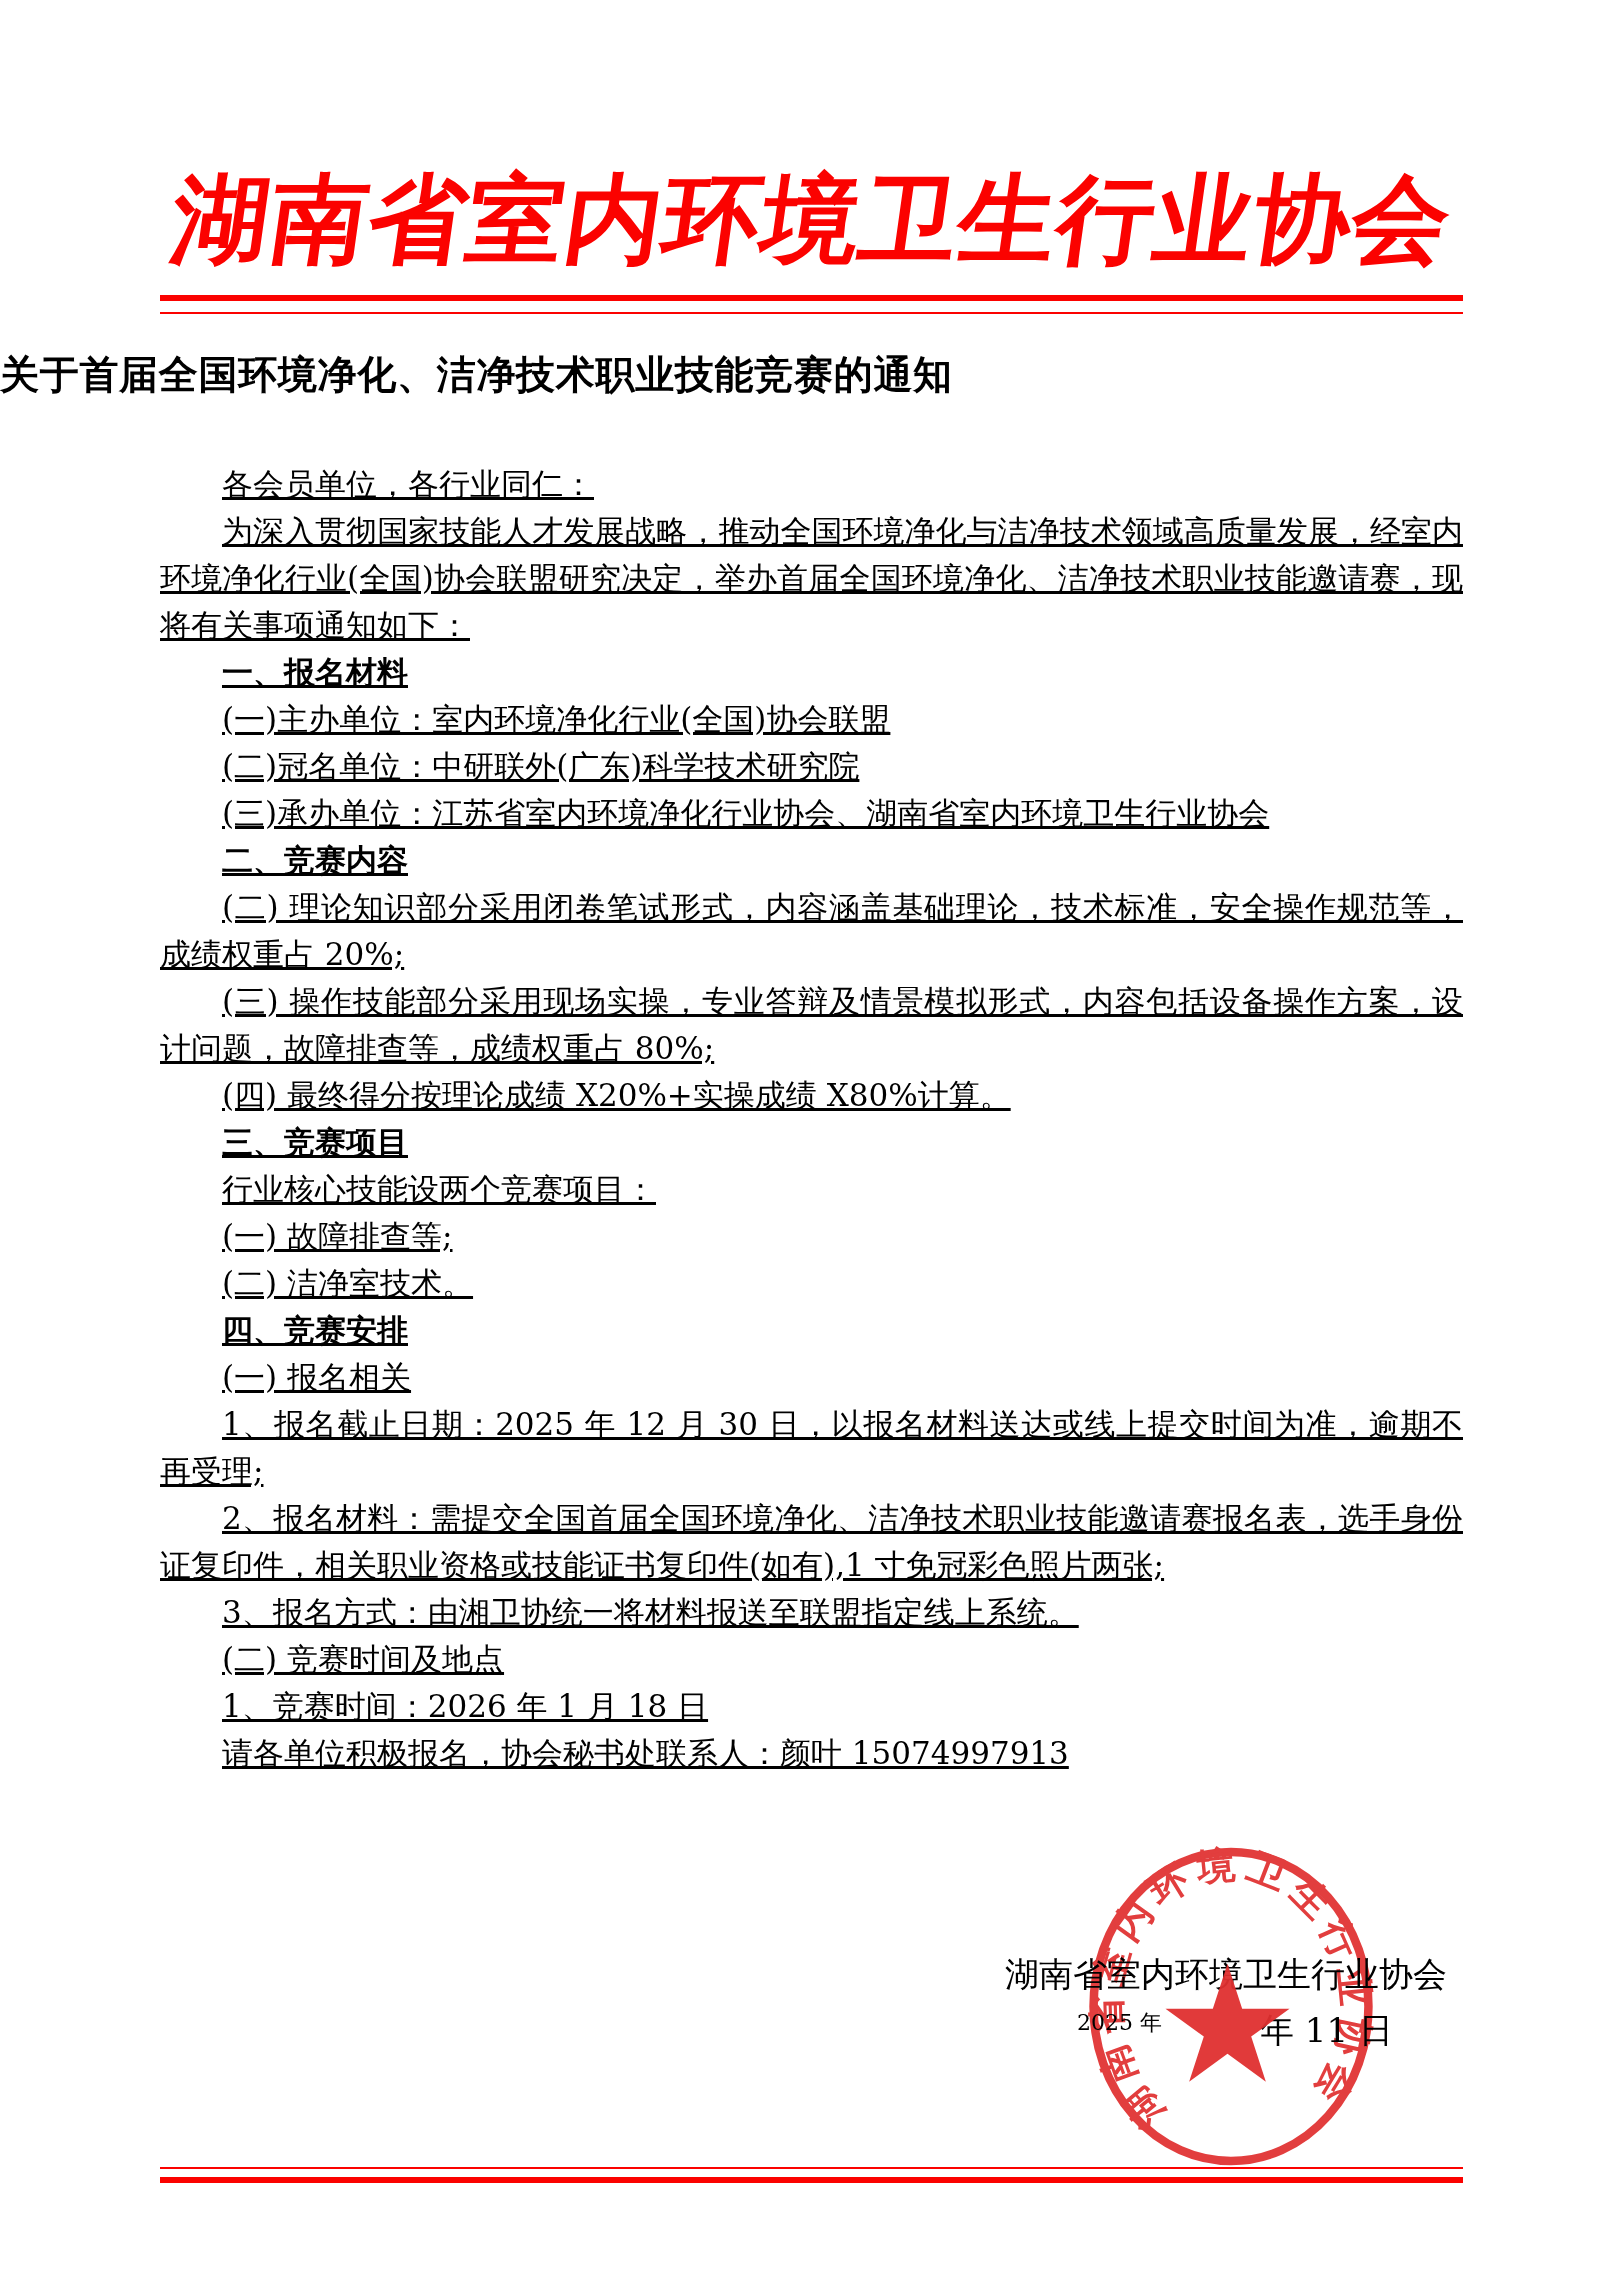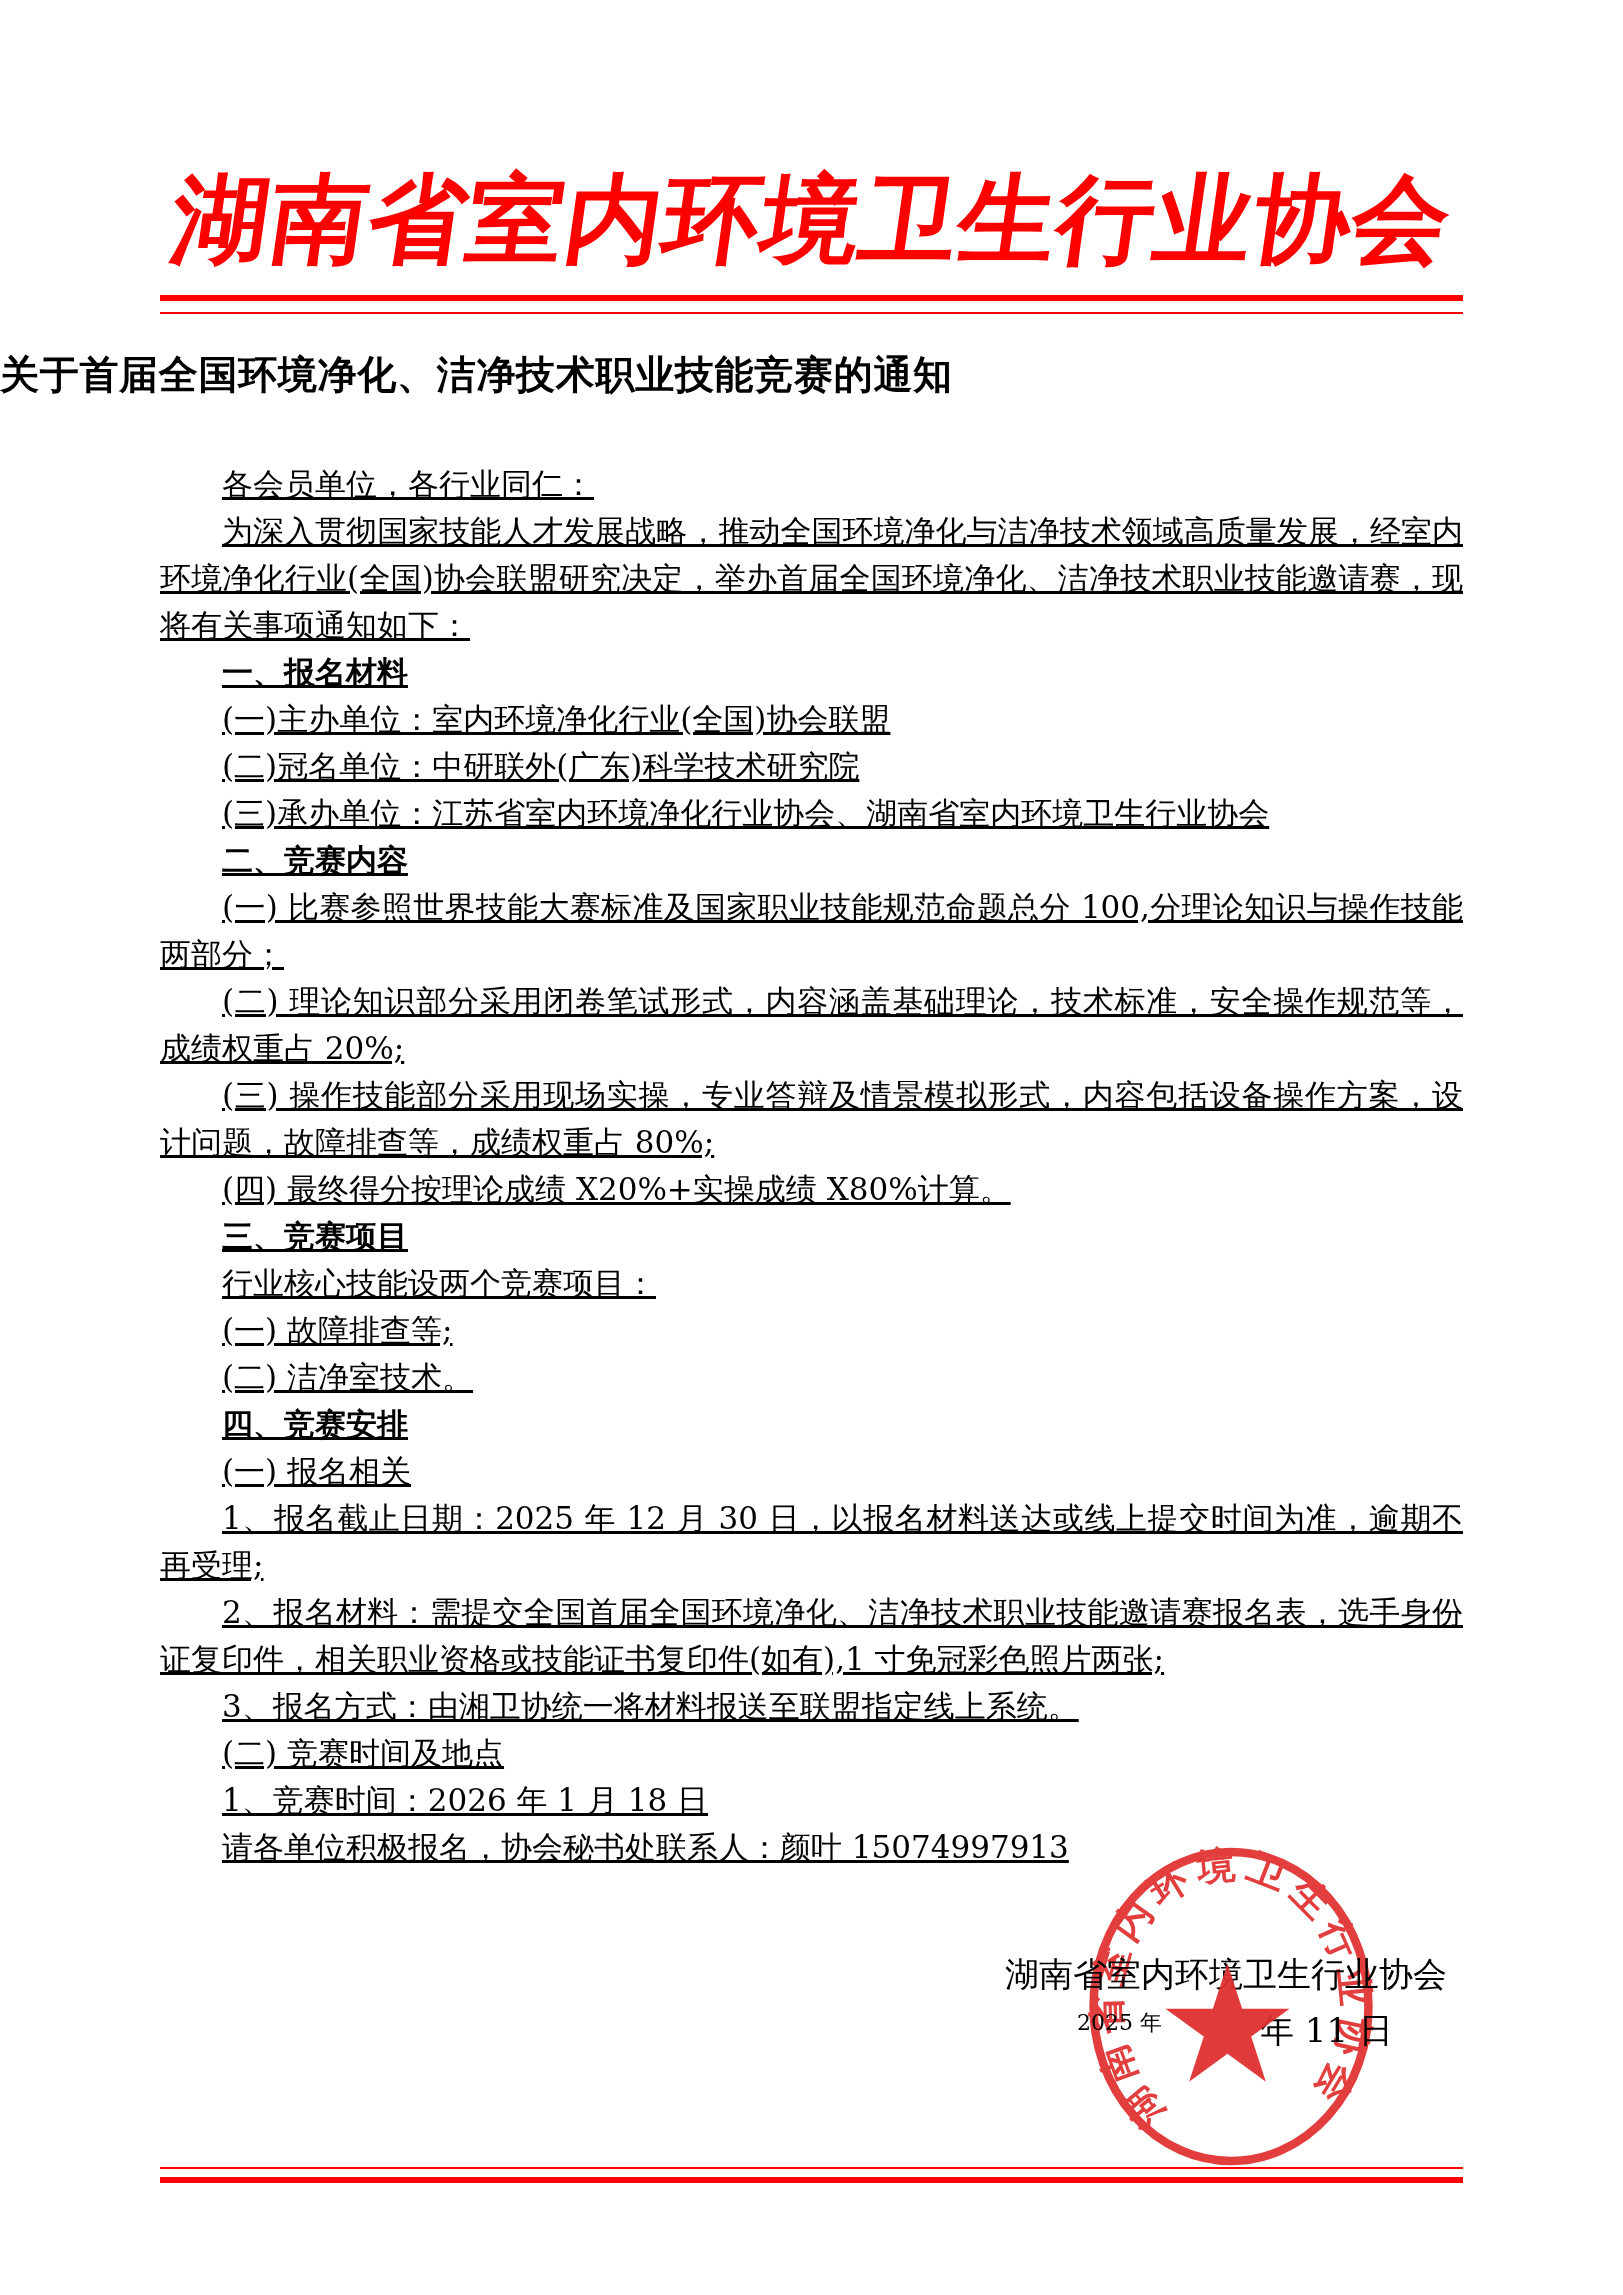--- a/index.html
+++ b/index.html
@@ -60,21 +60,20 @@
 
   <div class="body-text">
 
   <p>各会员单位，各行业同仁：</p>
       <p>为深入贯彻国家技能人才发展战略，推动全国环境净化与洁净技术领域高质量发展，经室内环境净化行业(全国)协会联盟研究决定，举办首届全国环境净化、洁净技术职业技能邀请赛，现将有关事项通知如下：</p>
       <p class="bold">一、报名材料</p>
       <p>(一)主办单位：室内环境净化行业(全国)协会联盟</p>
       <p>(二)冠名单位：中研联外(广东)科学技术研究院</p>
       <p>(三)承办单位：江苏省室内环境净化行业协会、湖南省室内环境卫生行业协会</p>
       <p class="bold">二、竞赛内容</p>
-      <p>(一) 比赛参照世界技能大赛标准及国家职业技能规范命题总分 100,分理论知识与操作技能两部分；</p>
       <p>(二) 理论知识部分采用闭卷笔试形式，内容涵盖基础理论，技术标准，安全操作规范等，成绩权重占 20%;</p>
       <p>(三) 操作技能部分采用现场实操，专业答辩及情景模拟形式，内容包括设备操作方案，设计问题，故障排查等，成绩权重占 80%;</p>
       <p>(四) 最终得分按理论成绩 X20%+实操成绩 X80%计算。</p>
       <p class="bold">三、竞赛项目</p>
       <p>行业核心技能设两个竞赛项目：</p>
       <p>(一) 故障排查等;</p>
       <p>(二) 洁净室技术。</p>
       <p class="bold">四、竞赛安排</p>
       <p>(一) 报名相关</p>
       <p>1、报名截止日期：2025 年 12 月 30 日，以报名材料送达或线上提交时间为准，逾期不再受理;</p>

